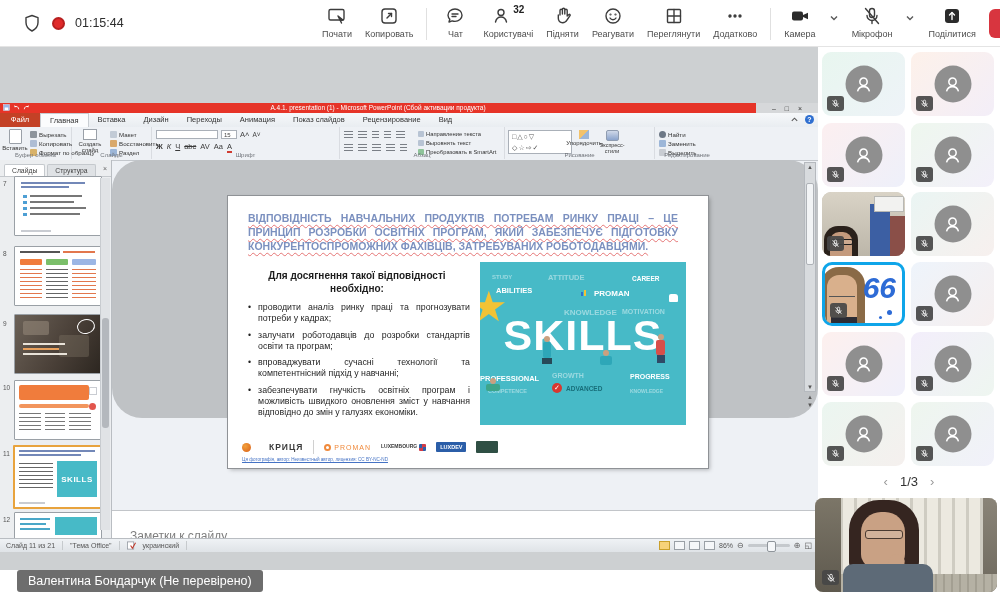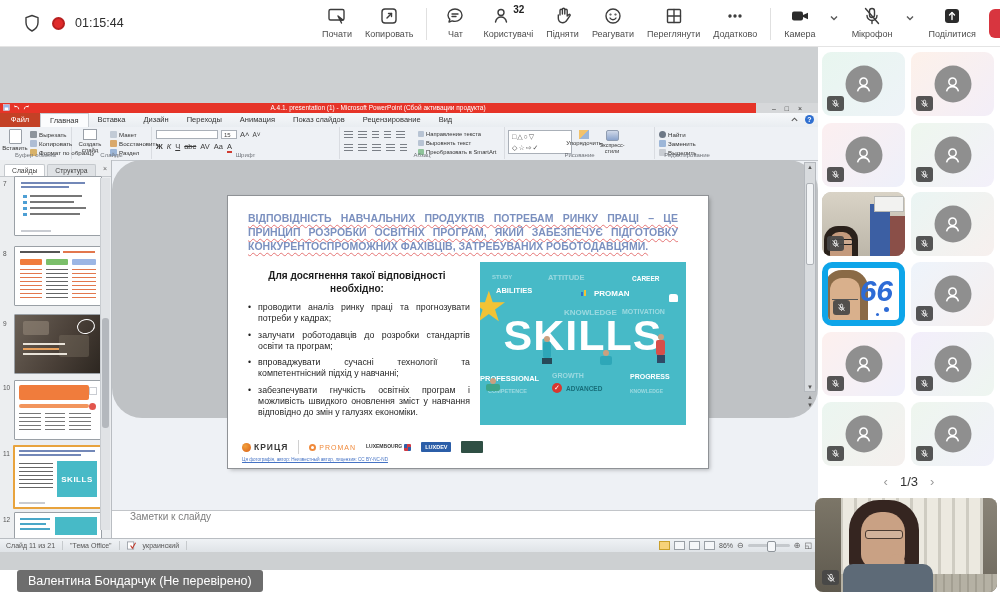--- a/index.html
+++ b/index.html
@@ -75,53 +75,53 @@
   .pw{position:absolute;white-space:nowrap;color:rgba(255,255,255,.45);font-weight:bold;}
   .pw.strong{color:#fff;}
   .star{position:absolute;left:-10px;top:20px;font-size:42px;color:#f2c335;}
   .chk{position:absolute;width:10px;height:10px;border-radius:50%;background:#d8372f;color:#fff;font-size:7px;line-height:10px;text-align:center;}
   .person{position:absolute;}
   .person .head{width:6px;height:6px;border-radius:50%;background:#caa07f;margin:0 auto;}
   .person .bodyp{border-radius:2px;}
   .thumbup{position:absolute;right:8px;top:32px;width:9px;height:8px;background:#fff;border-radius:2px 3px 1px 1px;}
   
   .sfoot{position:absolute;left:14px;top:244px;display:flex;align-items:center;gap:10px;}
-  .logo-kr{display:flex;align-items:center;gap:3px;font-size:8.5px;font-weight:bold;color:#3a3a3a;letter-spacing:1px;}
+  .logo-kr{display:flex;align-items:center;gap:18px;font-size:8.5px;font-weight:bold;color:#3a3a3a;letter-spacing:1px;}
   .kr-ic{width:9px;height:9px;border-radius:50%;background:radial-gradient(circle at 35% 35%,#f2a13c,#d95f18);}
   .fdiv{width:1px;height:14px;background:#d0d0d0;}
   .logo-pr{display:flex;align-items:center;gap:3px;font-size:7px;color:#f08a3c;letter-spacing:1px;}
   .pr-ic{width:7px;height:7px;border-radius:50%;border:2px solid #f08a3c;box-sizing:border-box;}
   .logo-lx{font-size:5px;color:#3a3a3a;font-weight:bold;line-height:1.1;display:flex;align-items:center;gap:2px;}
   .lx-flag{width:7px;height:7px;background:conic-gradient(#d23b45 0 25%,#2f5fa8 0 50%,#d23b45 0 75%,#2f5fa8 0);border-radius:1px;}
   .logo-ld{font-size:5.5px;color:#fff;background:#2b5ea8;padding:2px 4px;font-weight:bold;border-radius:1px;}
   .logo-dk{width:22px;height:12px;background:#2f4f44;border-radius:1px;}
   .attrib{position:absolute;left:14px;top:261px;font-size:4.6px;color:#4472c4;text-decoration:underline;}
   
   .vscroll{position:absolute;right:2px;top:2px;width:12px;bottom:26px;background:#d8dbde;border:1px solid #b5b9be;box-sizing:border-box;font-size:6px;color:#555;text-align:center;}
   .vthumb{position:absolute;left:1px;right:1px;top:20px;height:80px;background:#f2f4f6;border:1px solid #aeb2b7;border-radius:2px;}
   .navbtns{position:absolute;right:2px;bottom:2px;width:12px;height:22px;display:flex;flex-direction:column;gap:2px;align-items:center;font-size:6px;color:#555;}
   
   .notes{position:absolute;left:112px;top:407px;width:706px;height:28px;background:#fff;border-top:1px solid #c2c5c9;box-sizing:border-box;}
-  .notes-t{position:absolute;left:18px;top:0;font-size:10px;color:#7e7e7e;}
+  .notes-t{position:absolute;left:18px;top:18px;font-size:12px;color:#7e7e7e;}
   .pstatus{position:absolute;left:0;top:435px;width:818px;height:14px;background:linear-gradient(#eff2f5,#dfe3e7);border-top:1px solid #b9bdc2;box-sizing:border-box;display:flex;align-items:center;padding:0 6px;gap:7px;font-size:7px;color:#555;}
   .ssep{width:1px;height:9px;background:#c6cacd;}
   .srt{margin-left:auto;display:flex;align-items:center;gap:4px;}
   .vico{width:11px;height:9px;border:1px solid #9aa0a6;background:#f5f7f9;box-sizing:border-box;}
   .vico.active{background:#f7d27a;border-color:#caa02c;}
   .ztrack{width:42px;height:3px;background:#c5c9cd;border-radius:2px;position:relative;}
   .zknob{position:absolute;left:19px;top:-3px;width:7px;height:9px;background:#f5f7f9;border:1px solid #8f959b;border-radius:2px;}
   
   .rpanel{position:absolute;left:818px;top:46px;width:182px;height:553px;background:#fff;}
   .tile{position:absolute;width:83px;height:64px;border-radius:9px;overflow:hidden;}
   .avatar{position:absolute;left:50%;top:50%;transform:translate(-50%,-50%);width:37px;height:37px;border-radius:50%;background:#8f8f8f;display:flex;align-items:center;justify-content:center;}
   .micoff{position:absolute;left:5px;bottom:5px;width:17px;height:15px;border-radius:3px;background:rgba(70,70,70,.92);display:flex;align-items:center;justify-content:center;}
   .pagenav{position:absolute;left:0;top:428px;width:182px;display:flex;align-items:center;justify-content:center;gap:12px;font-size:13px;color:#333;}
   .pgarrow{color:#9a9a9a;font-size:13px;cursor:pointer;}
   
-  .tile.active{border:6px solid #0ea5e9;box-sizing:border-box;border-radius:10px;}
+  .tile.active{border:3px solid #0ea5e9;box-sizing:border-box;border-radius:10px;}
   .bigvideo{position:absolute;left:815px;top:498px;width:182px;height:94px;border-radius:8px;overflow:hidden;z-index:6;background:#8d8a80;}
   
   .caption{position:absolute;left:17px;top:570px;background:#6d6d6d;color:#fff;font-size:12.5px;padding:4px 11px;border-radius:3px;z-index:7;}
 </style>
 </head>
 <body>
 
 <header class="topbar">
   <div class="tb-left">
     <svg class="ticon" viewBox="0 0 20 20">

